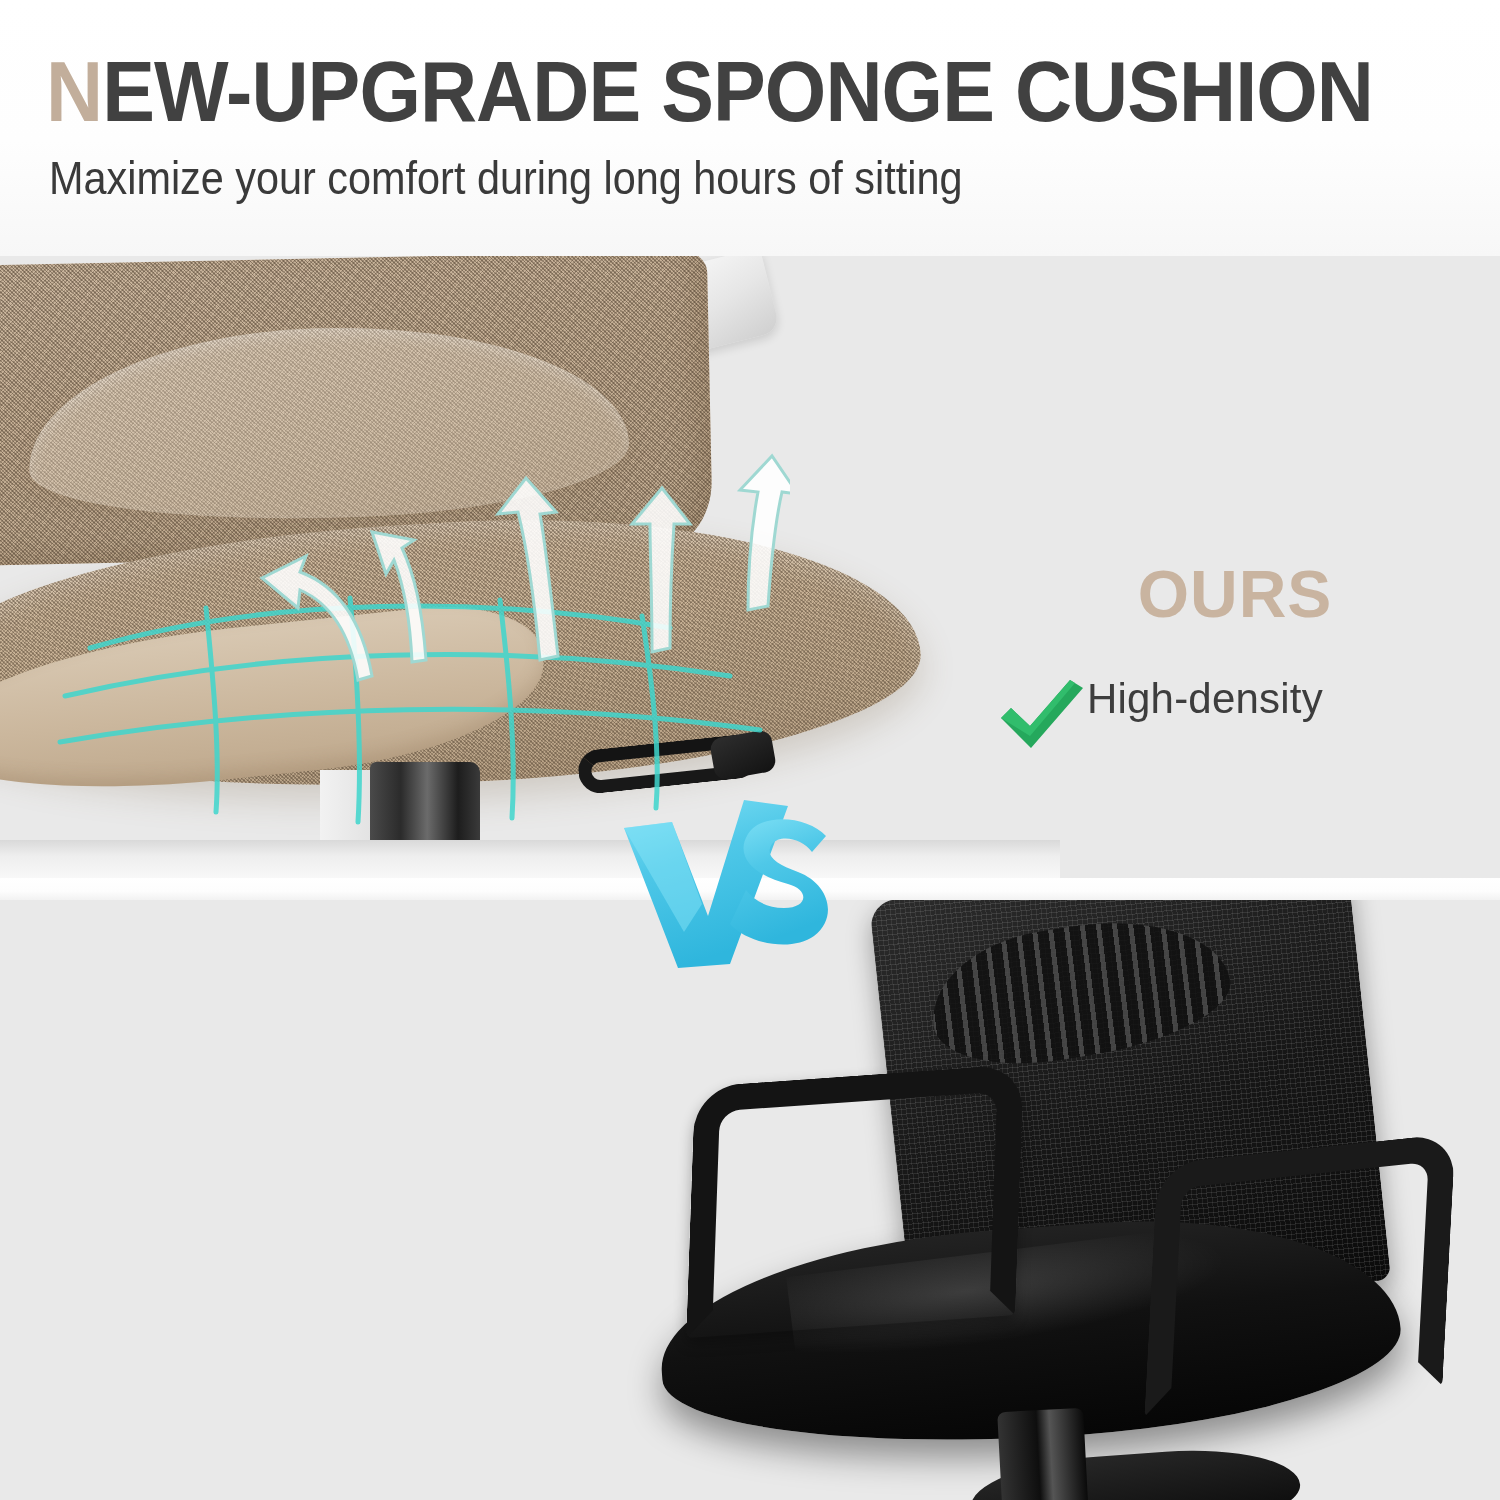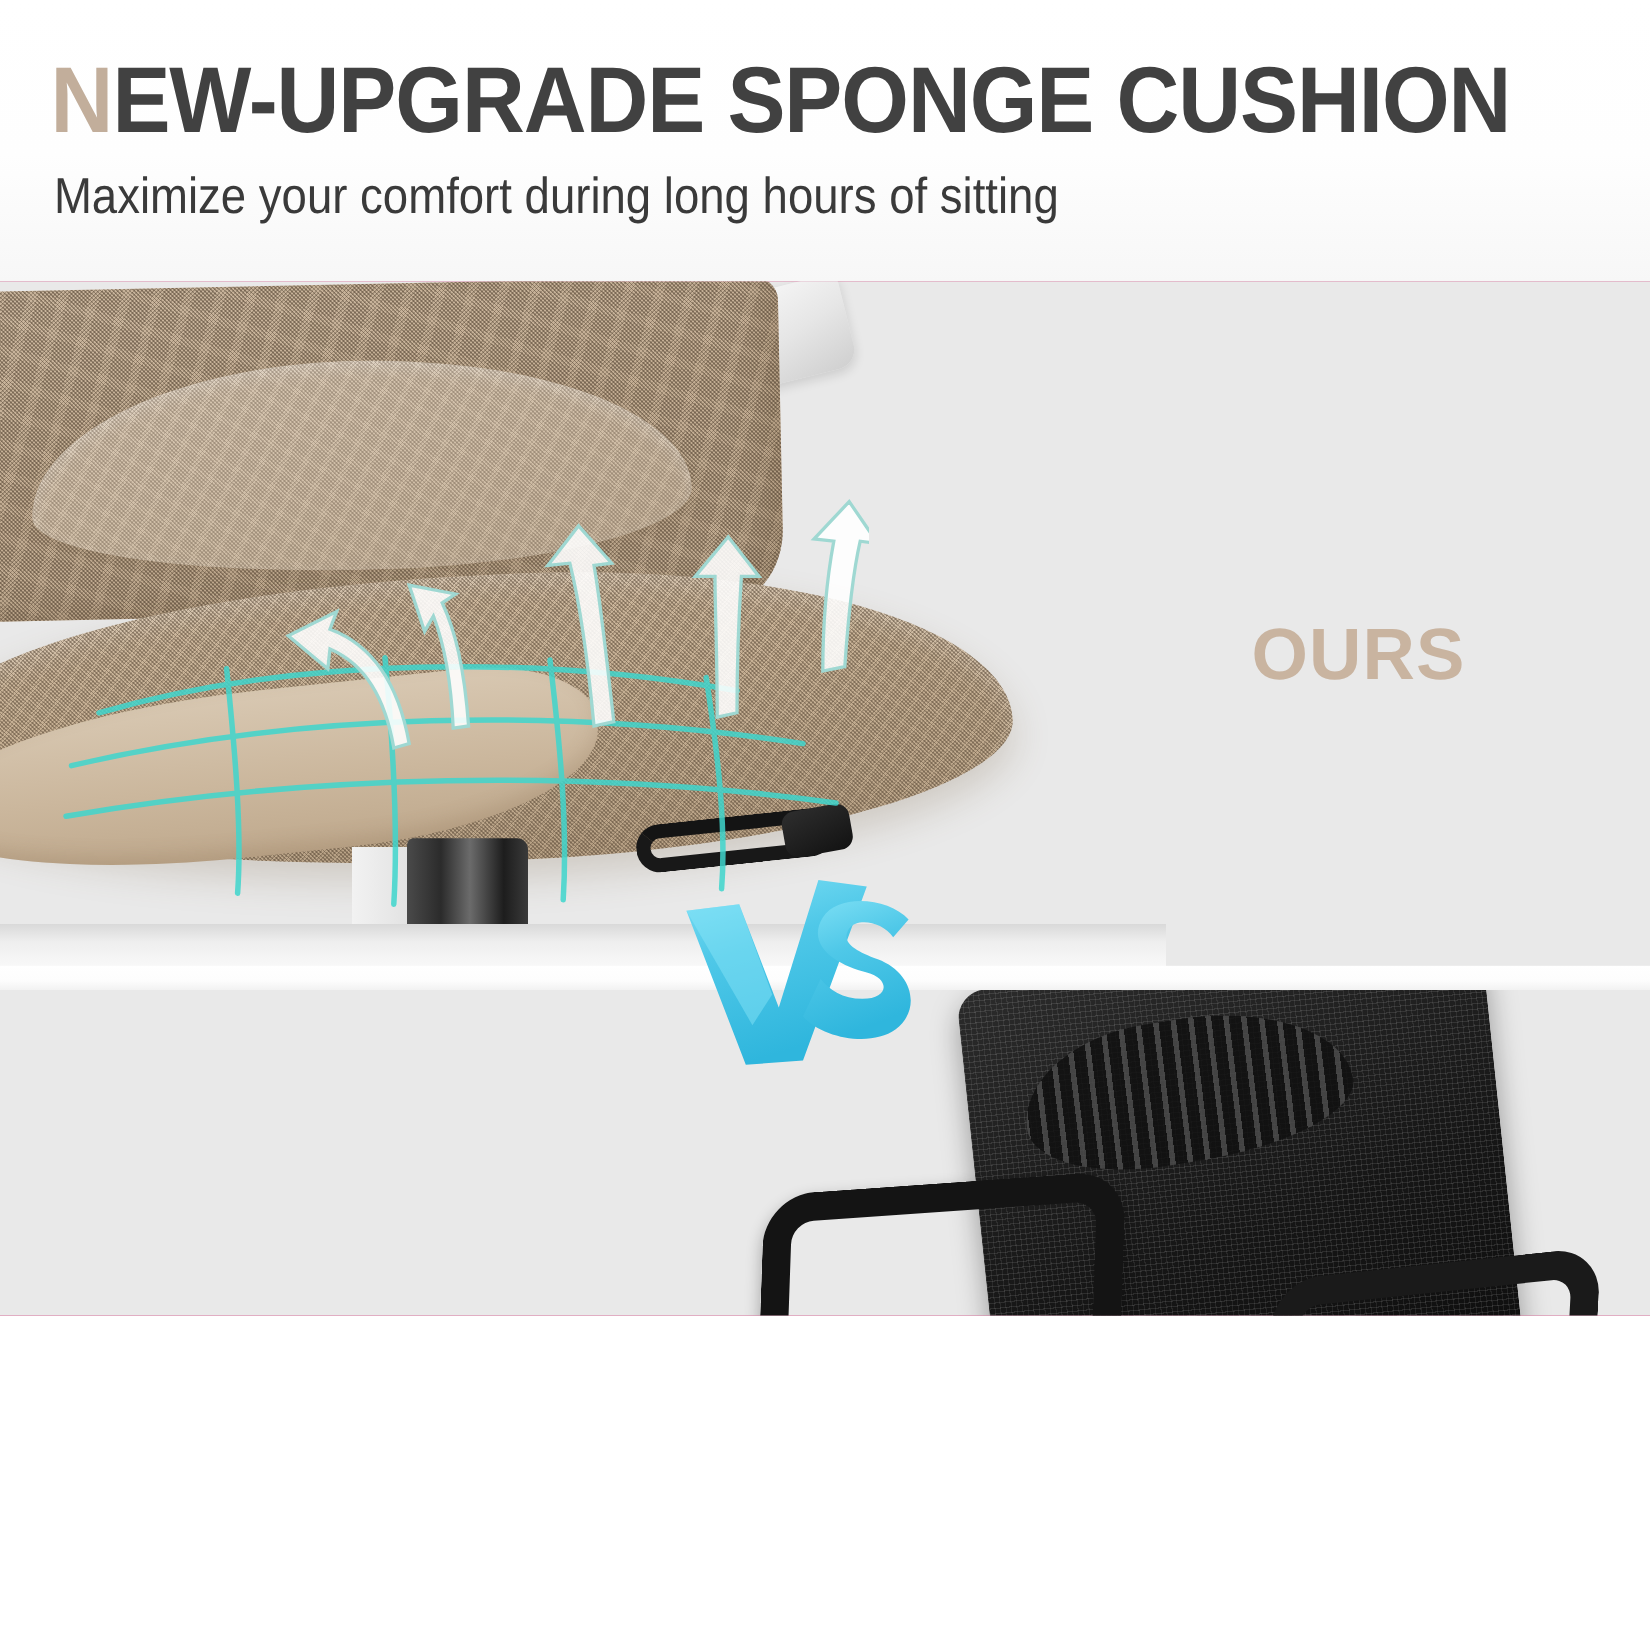--- a/index.html
+++ b/index.html
@@ -2,21 +2,21 @@
 <html><head>
 <meta charset="utf-8">
 <style>
   * { margin:0; padding:0; box-sizing:border-box; }
   html, body {
     width:1500px; height:1500px;
     background:#ffffff;
     font-family:"Liberation Sans", sans-serif;
     overflow:hidden;
   }
-  #stage { position:relative; width:1500px; height:1196px; overflow:hidden; background:#be185d; }
+  #stage { position:relative; width:1500px; height:1500px; overflow:hidden; background:#000000; }
 
   
   .header {
     position:absolute; left:0; top:0; width:1500px; height:256px;
     background:linear-gradient(180deg,#ffffff 0%,#fefefe 55%,#f7f7f7 100%);
   }
   .title {
     position:absolute; left:46px; top:48px;
     font-family:"Liberation Sans", sans-serif;
     font-weight:700; font-size:85px; line-height:88px;
@@ -252,20 +252,29 @@
           <path d="M 588 400 C 580 330 576 292 570 258 L 586 256 L 556 222 L 528 258 L 548 256 C 558 296 564 340 570 404 Z"></path>
           <path d="M 700 392 C 700 330 702 298 704 268 L 720 268 L 692 232 L 662 268 L 680 268 C 680 300 682 336 682 396 Z"></path>
           <path d="M 798 350 C 802 292 806 262 812 236 L 828 238 L 802 200 L 770 234 L 788 236 C 782 268 778 306 778 354 Z"></path>
         </g>
       </svg>
     </div>
 
     <div class="ours-col">
       <div class="ours-title">OURS</div>
 
+      <div class="feat-row">
+        <span class="check">
+          <svg viewBox="0 0 92 80" width="92" height="80">
+            <path d="M6 44 L16 34 L35 52 L75 6 L88 14 L36 74 Z" fill="#25a85c"></path>
+            <path d="M6 44 L16 34 L35 52 L75 6 L80 9 L35 62 Z" fill="#31bd6c"></path>
+          </svg>
+        </span>
+        <span class="feat-label">High-density</span>
+      </div>
 
 
     </div>
   </div>
 
   <div class="shelf"></div>
   <div class="divider-band"></div>
 
   <div class="panel panel-others">
 

